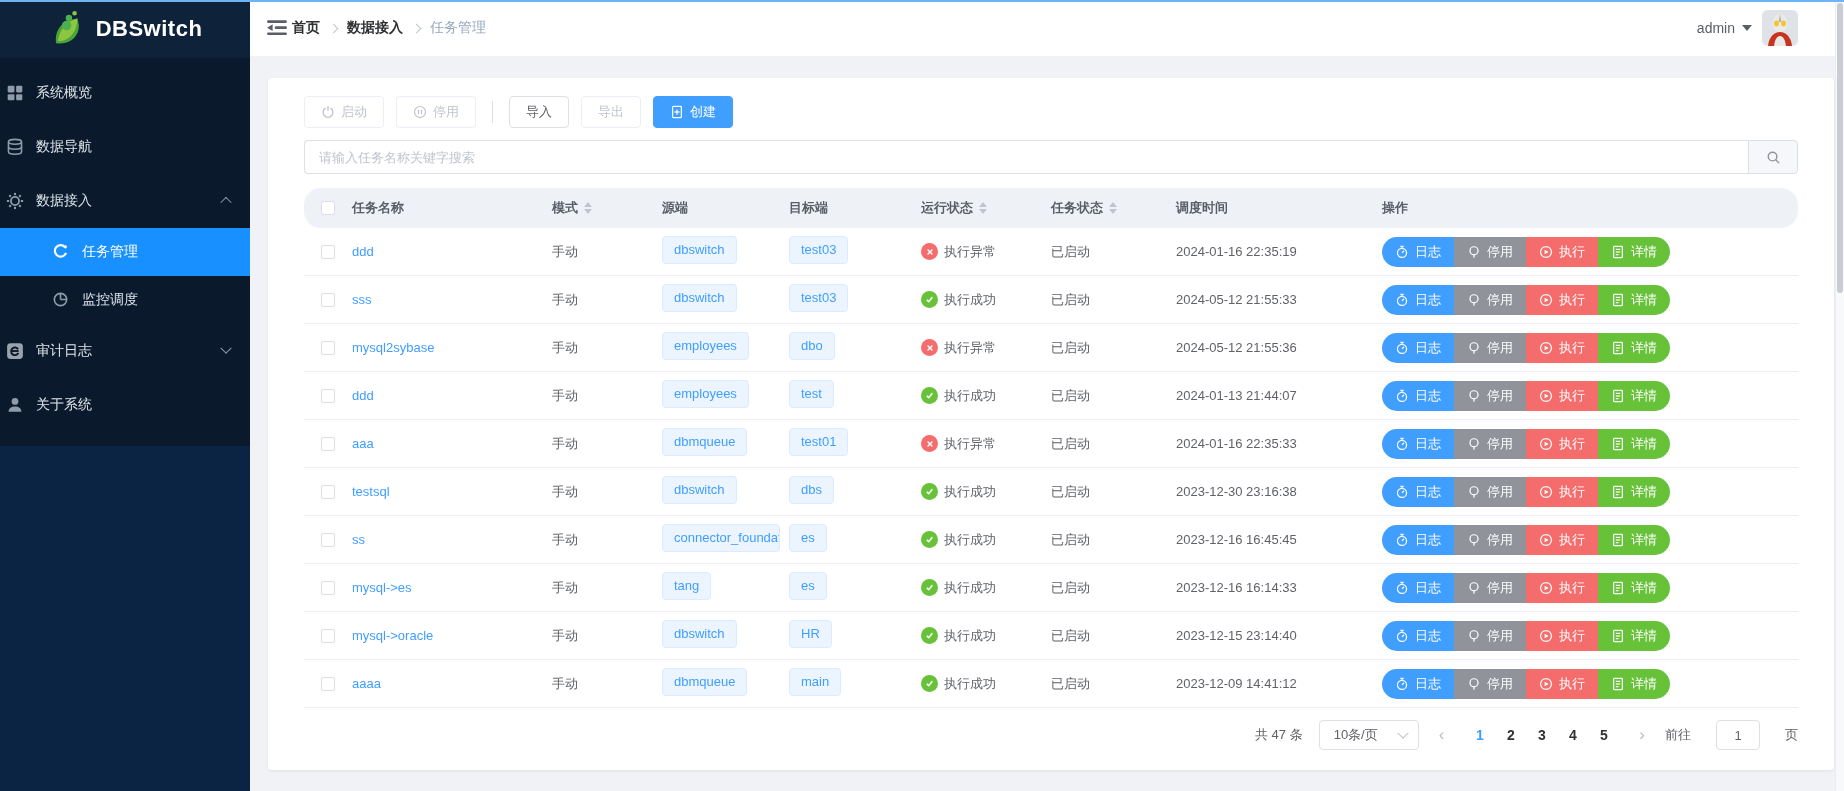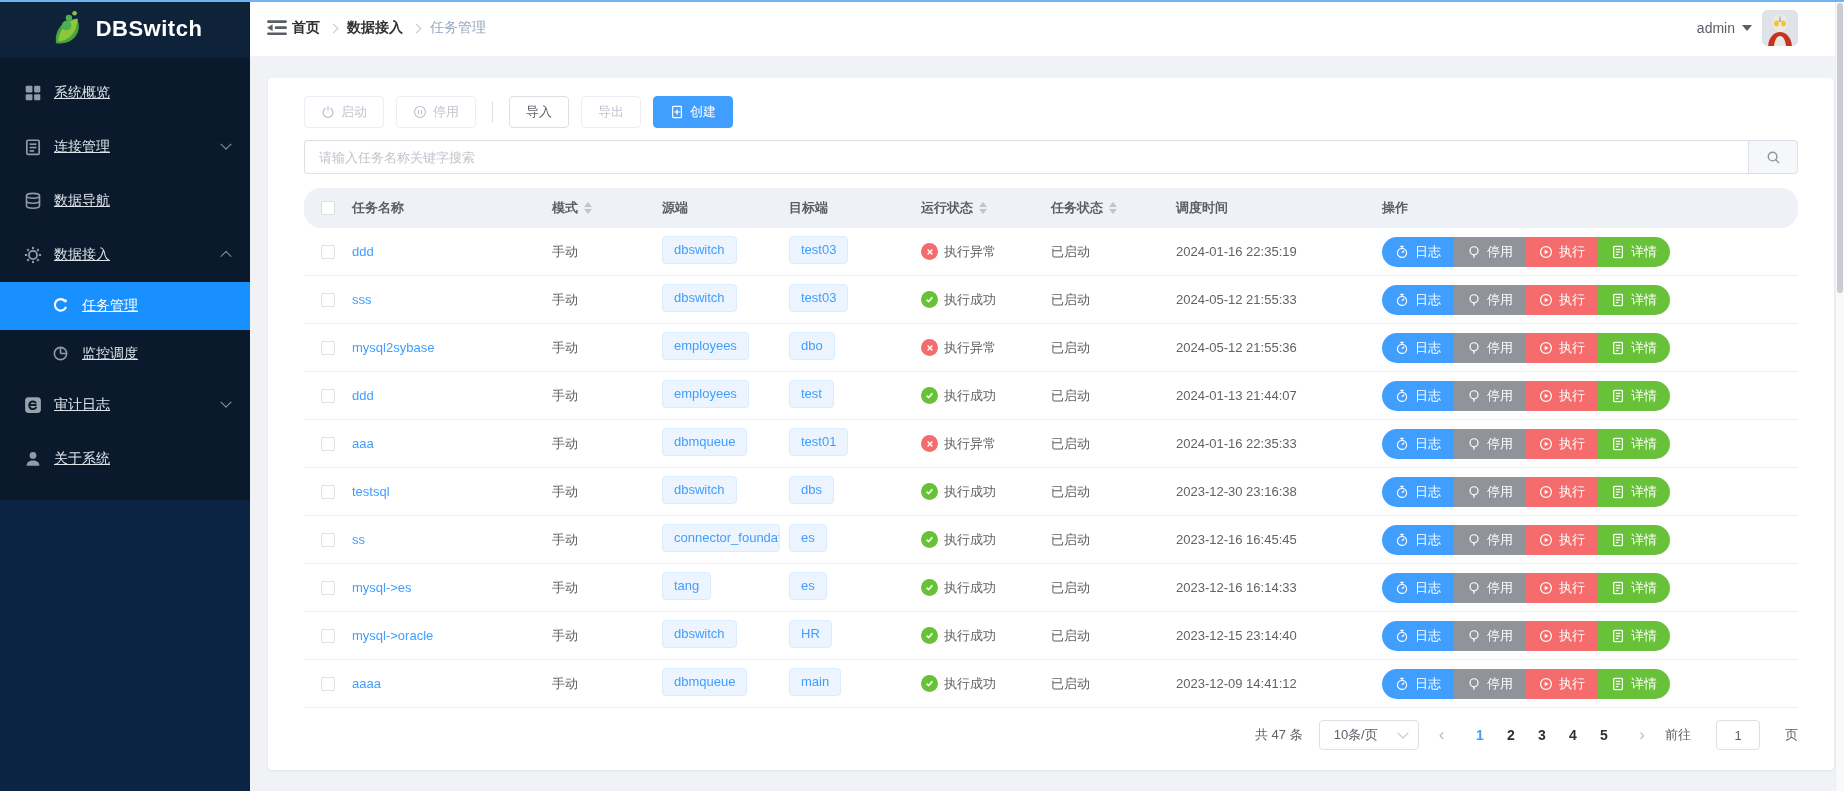--- a/index.html
+++ b/index.html
@@ -6,21 +6,21 @@
   html,body { width:1844px; height:791px; overflow:hidden; }
   body { font-family:"Liberation Sans","DejaVu Sans",sans-serif; background:#f0f2f5; color:#606266; }
   .stage { position:relative; width:1844px; height:791px; display:flex; }
   .top-line { position:absolute; top:0; left:0; right:0; height:2px; background:#6db4f5; z-index:50; }
 
   
   .sidebar { width:250px; height:100%; background:#0c2444; flex:0 0 250px; display:flex; flex-direction:column; }
   .logo-area { height:58px; background:#0e2239; display:flex; align-items:center; justify-content:center; gap:10px; }
   .logo-text { color:#fff; font-size:22px; font-weight:bold; letter-spacing:.5px; }
   .menu { background:#0a192b; padding:8px 0 14px; }
-  .menu-item { height:54px; display:flex; align-items:center; padding:0 20px 0 24px; cursor:pointer; color:#dde3ea; font-size:14px;text-decoration:underline; }
+  .menu-item { height:54px; display:flex; align-items:center; padding:0 20px 0 6px; cursor:pointer; color:#dde3ea; font-size:14px; }
   .menu-item .mi-icon { width:18px; height:18px; margin-right:12px; color:#8f9bab; flex:0 0 18px; }
   .menu-item .mi-label { flex:1; }
   .sub-item { height:48px; padding-left:52px; }
   .sub-item.active { background:#1890ff; color:#fff; }
   .sub-item.active .mi-icon { color:#fff; }
   .chev { width:8px; height:8px; border-right:1.5px solid #8a97a5; border-bottom:1.5px solid #8a97a5; display:inline-block; }
   .chev.down { transform:rotate(45deg) translate(-2px,-2px); }
   .chev.up { transform:rotate(-135deg) translate(-1px,-1px); }
 
   
@@ -130,32 +130,20 @@
           <svg viewBox="0 0 16 16" width="18" height="18" fill="currentColor">
             <rect x="1.5" y="1.5" width="6" height="6" rx="1"></rect>
               <rect x="9" y="1.5" width="5.5" height="6" rx="1"></rect>
             <rect x="1.5" y="9" width="6" height="5.5" rx="1"></rect>
               <rect x="9" y="9" width="5.5" height="5.5" rx="1"></rect>
           </svg>
         </span>
         <span class="mi-label">系统概览</span>
       </div>
 
-      <div class="menu-item">
-        <span class="mi-icon">
-          <svg viewBox="0 0 16 16" width="18" height="18" fill="none" stroke="currentColor" stroke-width="1.5">
-            <rect x="2.5" y="2" width="11" height="12.5" rx="1.2"></rect>
-            <line x1="5" y1="5.5" x2="11" y2="5.5"></line>
-              <line x1="5" y1="8.5" x2="11" y2="8.5"></line>
-              <line x1="5" y1="11.5" x2="9" y2="11.5"></line>
-          </svg>
-        </span>
-        <span class="mi-label">连接管理</span>
-        <span class="chev down"></span>
-      </div>
 
       <div class="menu-item">
         <span class="mi-icon">
           <svg viewBox="0 0 16 16" width="18" height="18" fill="none" stroke="currentColor" stroke-width="1.4">
             <ellipse cx="8" cy="3.4" rx="5.8" ry="2.2"></ellipse>
             <path d="M2.2 3.4v4.4c0 1.2 2.6 2.2 5.8 2.2s5.8-1 5.8-2.2V3.4"></path>
             <path d="M2.2 7.8v4.4c0 1.2 2.6 2.2 5.8 2.2s5.8-1 5.8-2.2V7.8"></path>
           </svg>
         </span>
         <span class="mi-label">数据导航</span>

